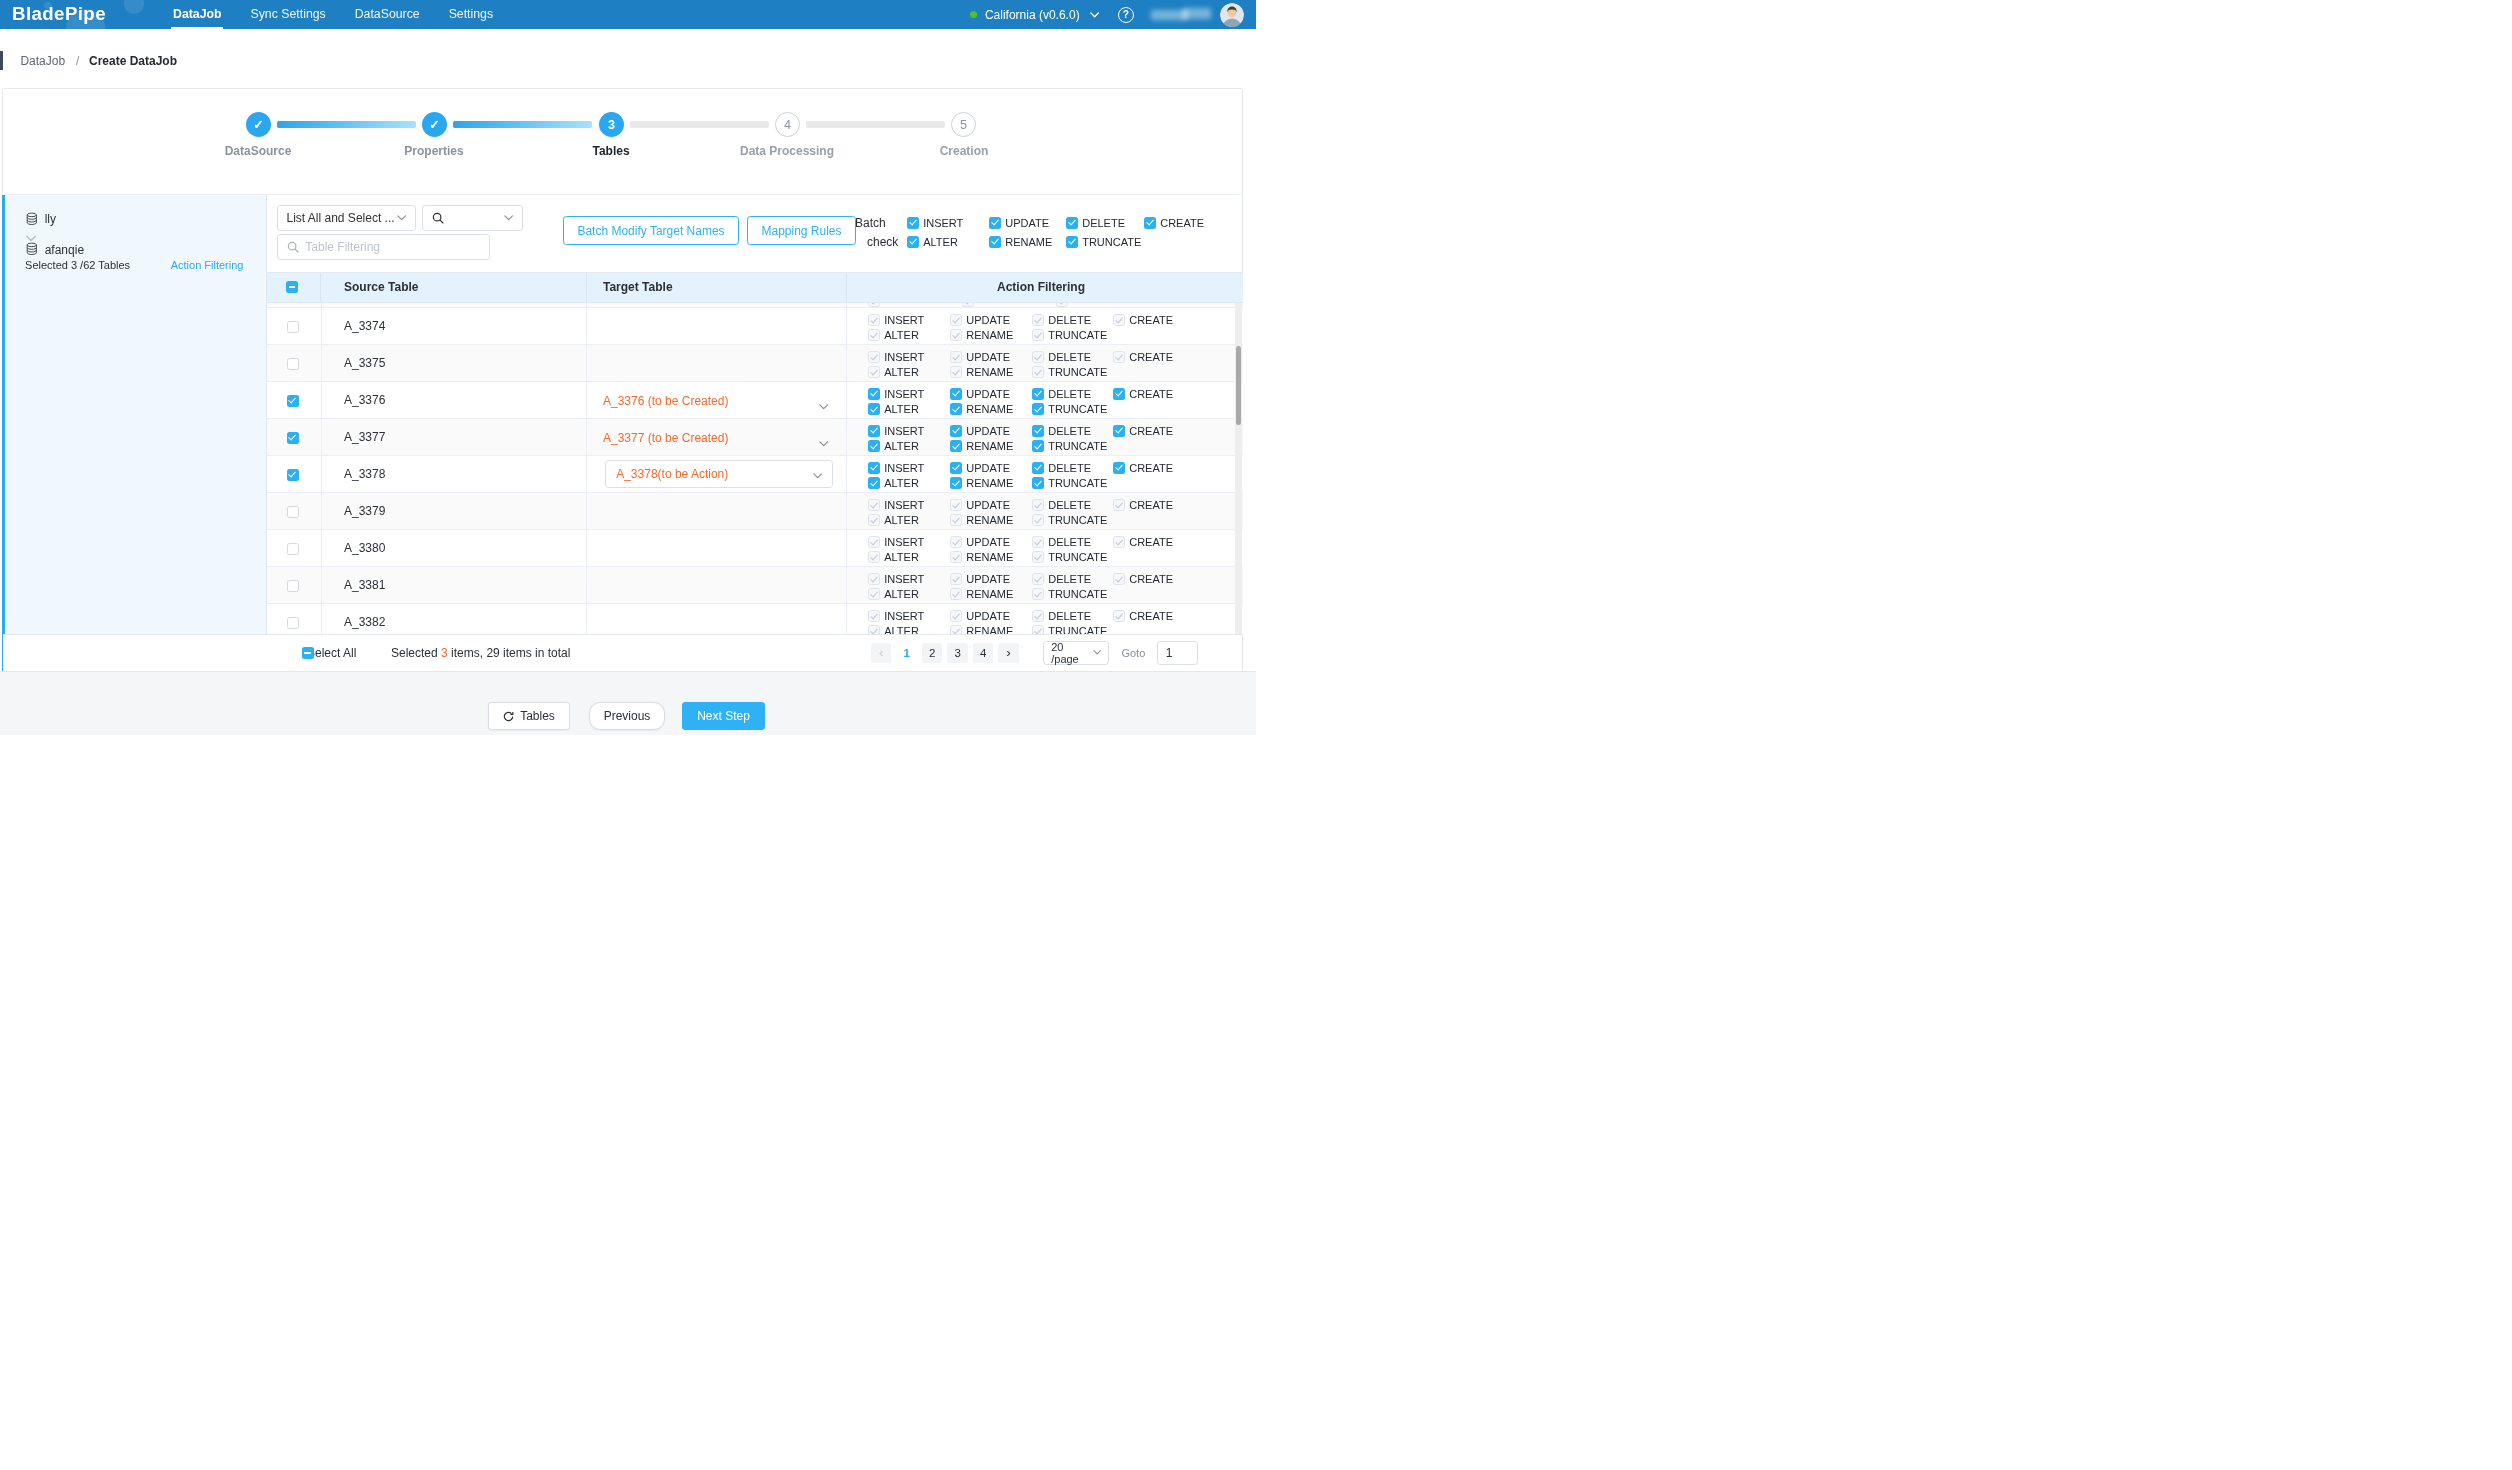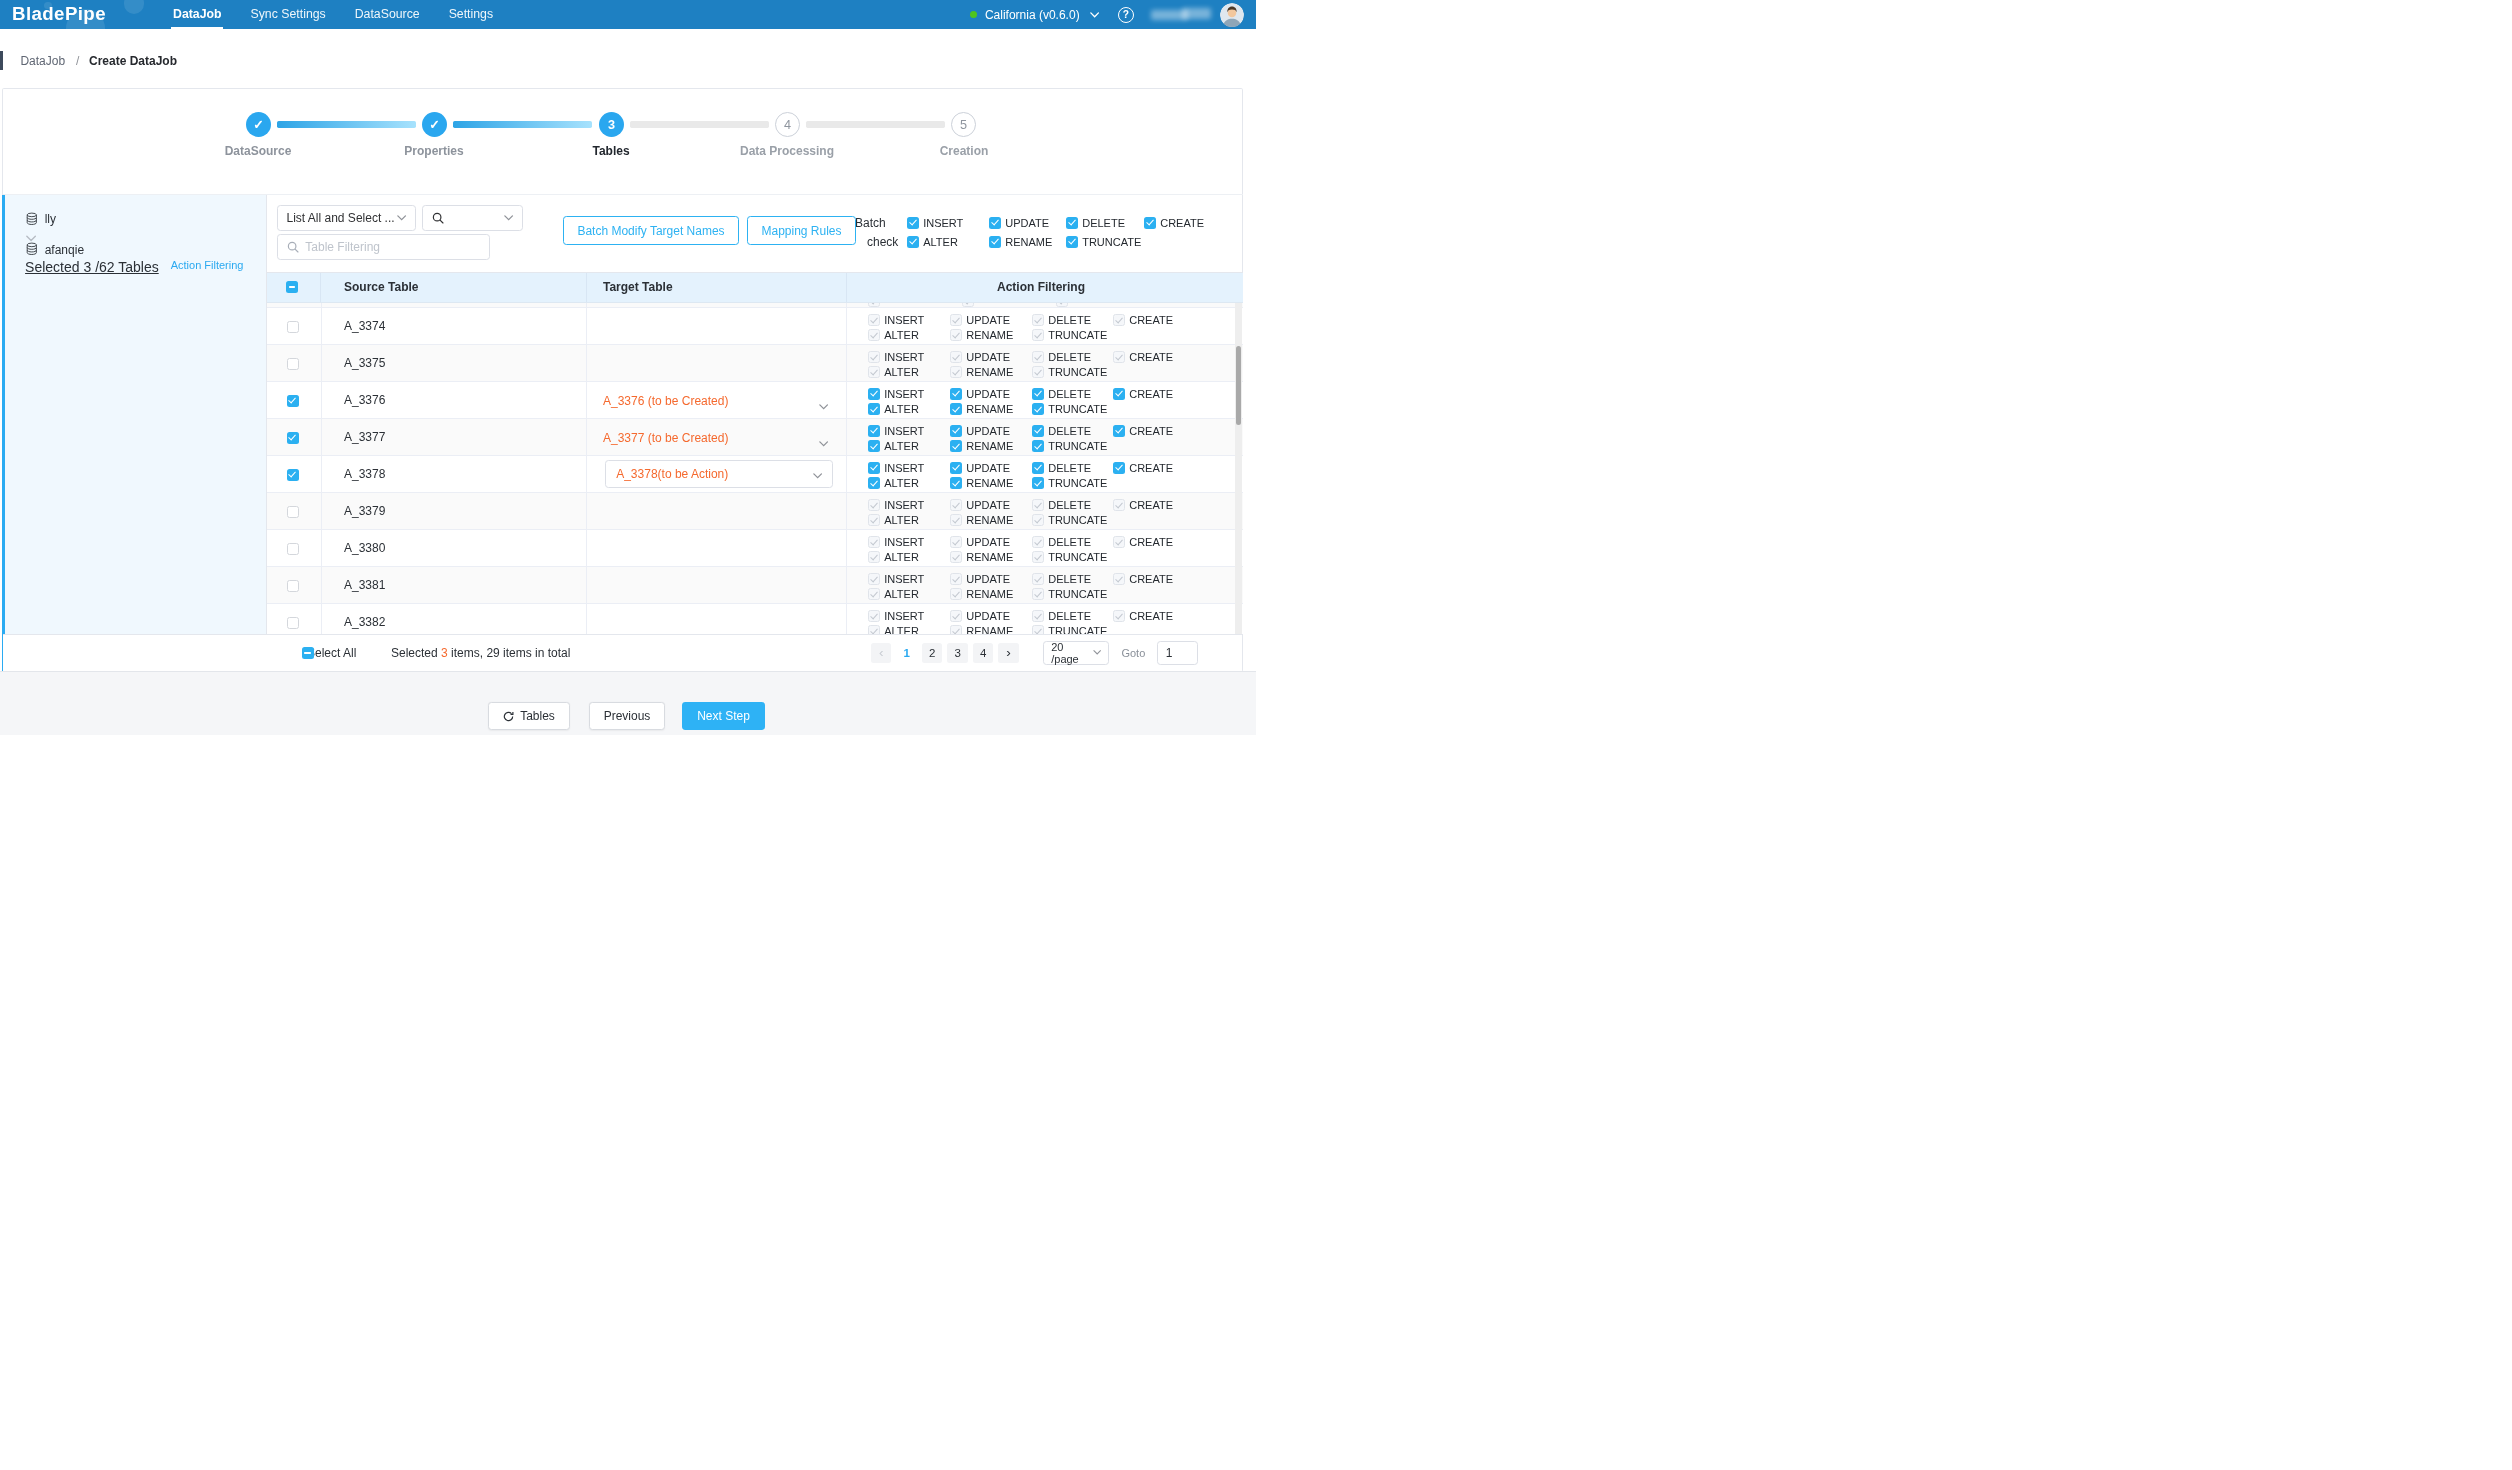--- a/index.html
+++ b/index.html
@@ -47,21 +47,21 @@
   .step-label { position:absolute; top:144px; width:144px; text-align:center; font-size:12px; font-weight:bold; }
   .step-label.done { color:#8d939c; }
   .step-label.active { color:#22272e; }
   .step-label.pending { color:#9aa0a8; }
 
   
   .sidebar { position:absolute; left:1.7px; top:195px; width:265px; height:477px; background:#f0f8fe;
              border-left:3.4px solid #2aabf2; border-right:0.8px solid #e4e7ed; }
   .sb-ico { position:absolute; width:13.6px; height:13.6px; }
   .sb-text { position:absolute; font-size:12px; color:#2b3036; }
-  .sb-sum { position:absolute; font-size:14px; color:#2b3036;text-decoration:underline; }
+  .sb-sum { position:absolute; font-size:11px; color:#2b3036; }
   .sb-link { position:absolute; font-size:11px; color:#2aa9f0; cursor:pointer; text-decoration:none; }
 
   
   .dd { position:absolute; height:26px; border:0.8px solid #dcdfe6; border-radius:3.4px; background:#fff;
         display:flex; align-items:center; font-size:12px; padding:0 8.5px; cursor:pointer; }
   .dd .grow { flex:1; }
   .ph { color:#bfc4cc; }
   .inp { position:absolute; height:26px; border:0.8px solid #dcdfe6; border-radius:3.4px; background:#fff;
          display:flex; align-items:center; padding:0 8.5px; }
   .inp input { border:none; outline:none; flex:1; font-size:12px; font-family:inherit; color:#303133; margin-left:6.8px; background:transparent; }
@@ -510,21 +510,21 @@
 
   
   <div class="bottom"></div>
   <button class="btn light" style="left:488px;width:82px;">
     <svg width="11" height="11" viewBox="0 0 14 14">
         <path d="M12.3 7a5.3 5.3 0 1 1-1.5-3.7" fill="none" stroke="#2b3036" stroke-width="1.5"></path>
         <path d="M12.6 1.3v3h-3" fill="none" stroke="#2b3036" stroke-width="1.5"></path>
       </svg>
     <span>Tables</span>
   </button>
-  <button class="btn light" style="left:589px;width:76px;">
+  <button class="btn light" style="left:589px;width:76px;border-radius:11px;">
     <span>Previous</span>
   </button>
   <button class="btn primary" style="left:682px;width:83px;">
     <span>Next Step</span>
   </button>
 
 <div class="step-line done" style="left: 277px; width: 139px;"></div><div class="step-circle done" style="left: 246px; top: 112px;">✓</div><div class="step-label done" style="left: 186px;">DataSource</div><div class="step-line done" style="left: 453px; width: 139px;"></div><div class="step-circle done" style="left: 422px; top: 112px;">✓</div><div class="step-label done" style="left: 362px;">Properties</div><div class="step-line pending" style="left: 630px; width: 139px;"></div><div class="step-circle active" style="left: 599px; top: 112px;">3</div><div class="step-label active" style="left: 539px;">Tables</div><div class="step-line pending" style="left: 806px; width: 139px;"></div><div class="step-circle pending" style="left: 775px; top: 112px;">4</div><div class="step-label pending" style="left: 715px;">Data Processing</div><div class="step-circle pending" style="left: 951px; top: 112px;">5</div><div class="step-label pending" style="left: 892px;">Creation</div></div>
 
 
 </body></html>

